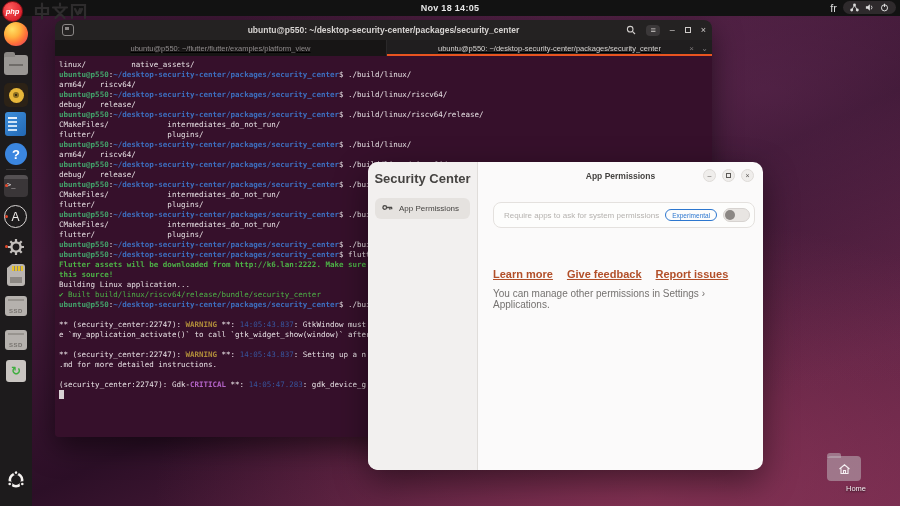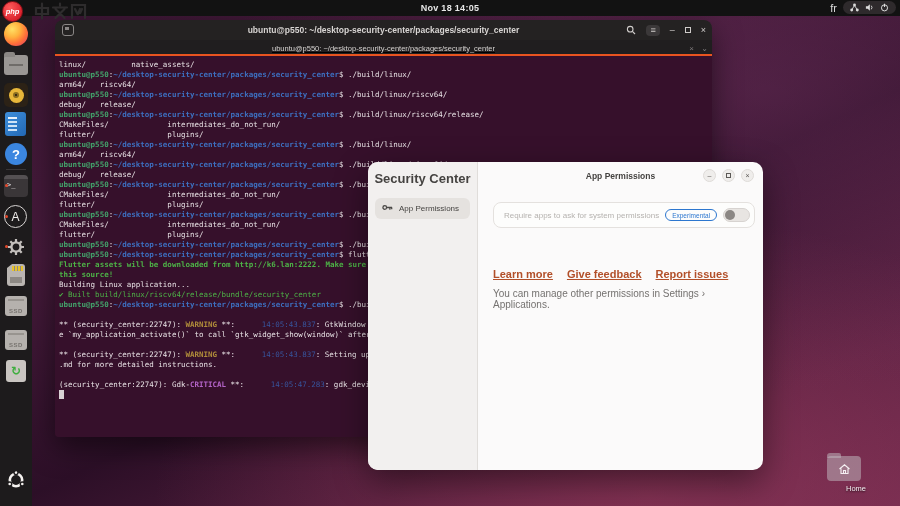--- a/index.html
+++ b/index.html
@@ -83,21 +83,21 @@
   .tab-close { position:absolute; right:18px; color:#7d7a7b; font-size:8px; }
   .tab-chevron { position:absolute; right:4px; color:#7d7a7b; font-size:8px; }
   .term-body { position:absolute; top:36px; left:0; right:0; bottom:0; background:#36102b; padding:4px 0 0 4px; }
   .tl { height:10px; line-height:10px; white-space:pre; font-family:"DejaVu Sans Mono","DejaVu Sans",monospace; font-size:7.5px; }
   .tl .pr { color:#43a56c; font-weight:bold; }
   .tl .pa { color:#3d6fc0; font-weight:bold; }
   .tl .tx { color:#e8e2e5; }
   .tl .gb { color:#4db347; font-weight:bold; }
   .tl .gr { color:#4db347; }
   .tl .yw { color:#b08c3a; font-weight:bold; }
-  .tl .ts { color:#37549c;margin-left:22px; }
+  .tl .ts { color:#37549c; }
   .tl .mg { color:#b464c8; font-weight:bold; }
   .tl .cur { display:inline-block; width:5px; height:9px; background:#d8d2d4; vertical-align:middle; }
 
   
   .secwin { position:absolute; left:368px; top:162px; width:395px; height:308px; z-index:3;
       background:#fbfafa; border-radius:10px; box-shadow:0 12px 34px rgba(0,0,0,.45); overflow:hidden; display:flex; }
   .sec-sidebar { width:110px; background:#f2f0ef; border-right:1px solid #e0ddda; }
   .sec-side-title { text-align:center; margin-top:9px; font-size:13px; font-weight:bold; color:#454341; }
   .side-item { margin:12px 7px 0 7px; background:#e5e2df; border-radius:6px; padding:5px 7px;
       display:flex; align-items:center; gap:6px; font-size:8px; color:#454341; }
@@ -252,20 +252,21 @@
               <circle cx="4.2" cy="4.2" r="2.8" fill="none" stroke="#cfccca" stroke-width="1.1"></circle>
               <path d="M6.4 6.4 L9 9" stroke="#cfccca" stroke-width="1.2"></path>
             </svg></span>
         <span class="glyph menu-btn">≡</span>
         <span class="glyph">–</span>
         <span class="max-sq"></span>
         <span class="glyph">×</span>
       </div>
     </div>
     <div class="tabbar">
+      <div class="tab tab-inactive">ubuntu@p550: ~/flutter/flutter/examples/platform_view</div>
       <div class="tab tab-active">
         <span>ubuntu@p550: ~/desktop-security-center/packages/security_center</span>
         <span class="tab-close">×</span>
         <span class="tab-chevron">⌄</span>
       </div>
     </div>
     <div class="term-body">
         <div class="tl"><span class="tx">linux/          native_assets/</span></div>
         <div class="tl"><span class="pr">ubuntu@p550</span><span class="tx">:</span><span class="pa">~/desktop-security-center/packages/security_center</span><span class="tx">$ ./build/linux/</span></div>
         <div class="tl"><span class="tx">arm64/   riscv64/</span></div>

